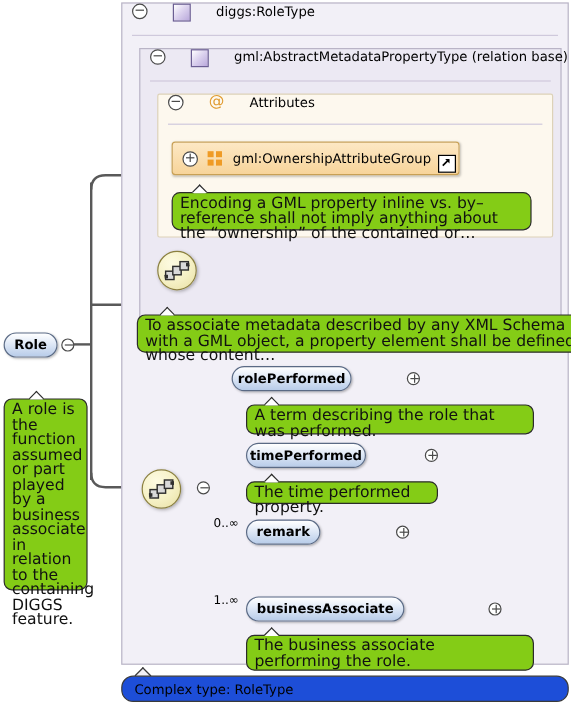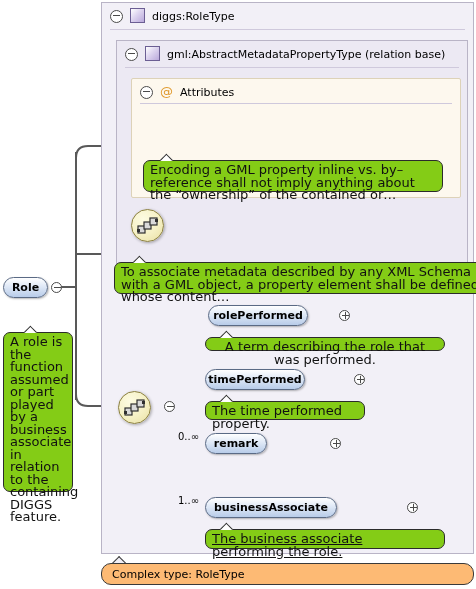--- a/index.html
+++ b/index.html
@@ -42,23 +42,23 @@
     left: 131px; top: 78px;
     width: 330px; height: 120px;
     background: #fdf8ee;
     border: 1px solid #ddd2b8;
     border-radius: 2px;
   }
 
   
   .panel-head {
     display: flex;
-    align-items: flex-end;
+    align-items: flex-start;
     height: 20px;
-    gap: 7px;
+    gap: 21px;
     padding-left: 8px;
   }
   .panel-head-label {
     font-size: 11px;
     font-weight: normal;
     color: #000;
     white-space: nowrap;
   }
   .head-rule {
     position: absolute;
@@ -215,21 +215,21 @@
     font-size: 10px;
     color: #000;
     white-space: nowrap;
     font-family: "DejaVu Sans", "Liberation Sans", sans-serif;
   }
 
   
   .footer {
     left: 101px; top: 563px;
     width: 373px; height: 22px;
-    background: #fdba74;
+    background: #1d4ed8;
     border: 1px solid #3a3a3a;
     border-radius: 10px;
     display: flex;
     align-items: center;
     padding-left: 10px;
     font-size: 11px;
   }
   .footer-tail {
     position: absolute;
     left: 112px; top: 555px;
@@ -306,20 +306,36 @@
   <div class="abs panel-attr">
     <div class="panel-head">
       <span class="ic-circle"></span>
       <span class="ic-at">@</span>
       <span class="panel-head-label">Attributes</span>
     </div>
     <div class="head-rule" style="left:8px; top:24px; width:312px;"></div>
   </div>
 
   
+  <div class="abs attrgrp-box">
+    <span class="ic-circle plus"></span>
+    <span class="ic-attrgrp">
+      <i class="a"></i>
+        <i class="b"></i>
+        <i class="c"></i>
+        <i class="d"></i>
+    </span>
+    <span class="attrgrp-label">gml:OwnershipAttributeGroup</span>
+    <span class="ic-extlink">
+      <svg width="11" height="11" viewBox="0 0 11 11">
+        <path d="M3 8 L8 3" stroke="#000" stroke-width="1.4" fill="none"></path>
+        <path d="M5 2.6 L8.6 2.6 L8.6 6.2 Z" fill="#000"></path>
+      </svg>
+    </span>
+  </div>
 
   
   <div class="abs doc" style="left:143px; top:160px; width:300px; height:32px;">
     <span class="tail" style="left:16px;"></span>
     <span>Encoding a GML property inline vs. by–reference shall not imply anything about the “ownership” of the contained or…</span>
   </div>
 
   
   <div class="seq" style="left:131px; top:209px;">
     <svg width="21" height="17" viewBox="0 0 21 17">
@@ -357,25 +373,25 @@
       <rect x="1" y="9" width="7" height="7" fill="#d9d9d9" stroke="#2f2f2f" stroke-width="1.2"></rect>
       <rect x="7" y="5" width="7" height="7" fill="#d9d9d9" stroke="#2f2f2f" stroke-width="1.2"></rect>
       <rect x="13" y="1" width="7" height="7" fill="#d9d9d9" stroke="#2f2f2f" stroke-width="1.2"></rect>
       <rect x="0" y="12" width="3" height="3" fill="#2f2f2f"></rect>
       <rect x="18" y="2" width="3" height="3" fill="#2f2f2f"></rect>
     </svg>
   </div>
   <span class="ic-circle abs" style="left:149px; top:401px;"></span>
 
   
-  <div class="abs elem" style="left:208px; top:305px; width:100px;">
+  <div class="abs elem" style="left:193px; top:305px; width:100px;">
     <span>rolePerformed</span>
   </div>
   <span class="ic-circle plus abs" style="left:310px; top:310px;"></span>
-  <div class="abs doc" style="left:205px; top:337px; width:240px; height:14px;text-align:center;">
+  <div class="abs doc" style="left:205px; top:337px; width:240px; height:25px;">
     <span class="tail" style="left:14px;"></span>
     <span>A term describing the role that was performed.</span>
   </div>
 
   
   <div class="abs elem" style="left:205px; top:369px; width:100px;">
     <span>timePerformed</span>
   </div>
   <span class="ic-circle plus abs" style="left:310px; top:374px;"></span>
   <div class="abs doc" style="left:205px; top:401px; width:160px; height:19px;">
@@ -389,21 +405,21 @@
     <span>remark</span>
   </div>
   <span class="ic-circle plus abs" style="left:272px; top:438px;"></span>
 
   
   <span class="card" style="left:178px; top:495px;">1..∞</span>
   <div class="abs elem" style="left:205px; top:497px; width:132px;">
     <span>businessAssociate</span>
   </div>
   <span class="ic-circle plus abs" style="left:334px; top:502px;"></span>
-  <div class="abs doc" style="left:205px; top:529px; width:240px; height:20px;text-decoration:underline;">
+  <div class="abs doc" style="left:205px; top:529px; width:240px; height:30px;">
     <span class="tail" style="left:14px;"></span>
     <span>The business associate performing the role.</span>
   </div>
 
   
   <div class="footer-tail"></div>
   <div class="abs footer">
     <span>Complex type: RoleType</span>
   </div>
 

